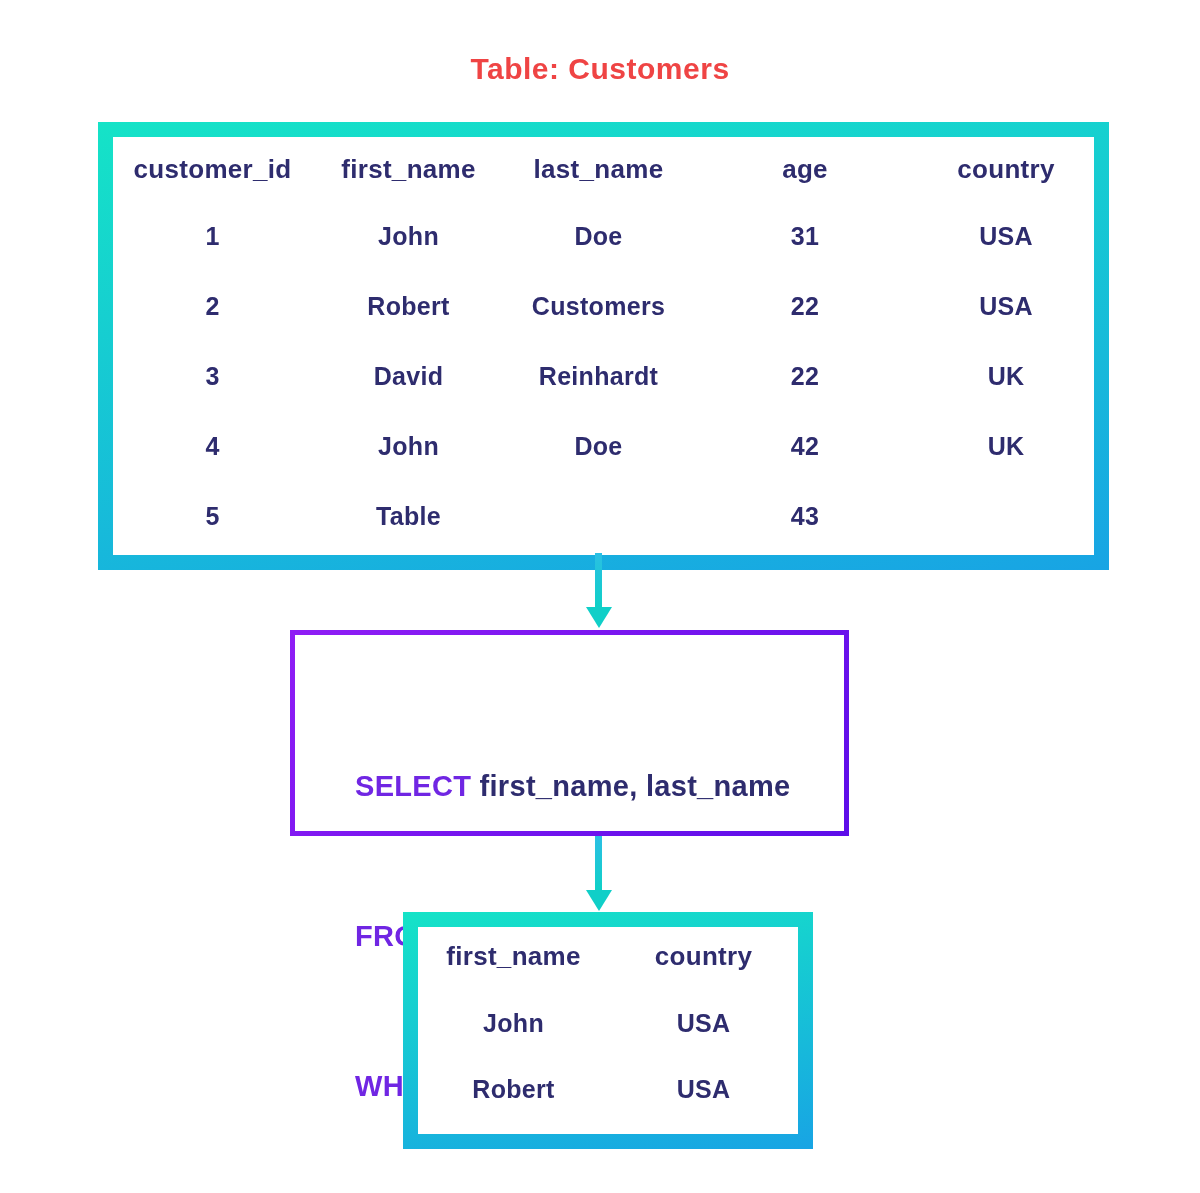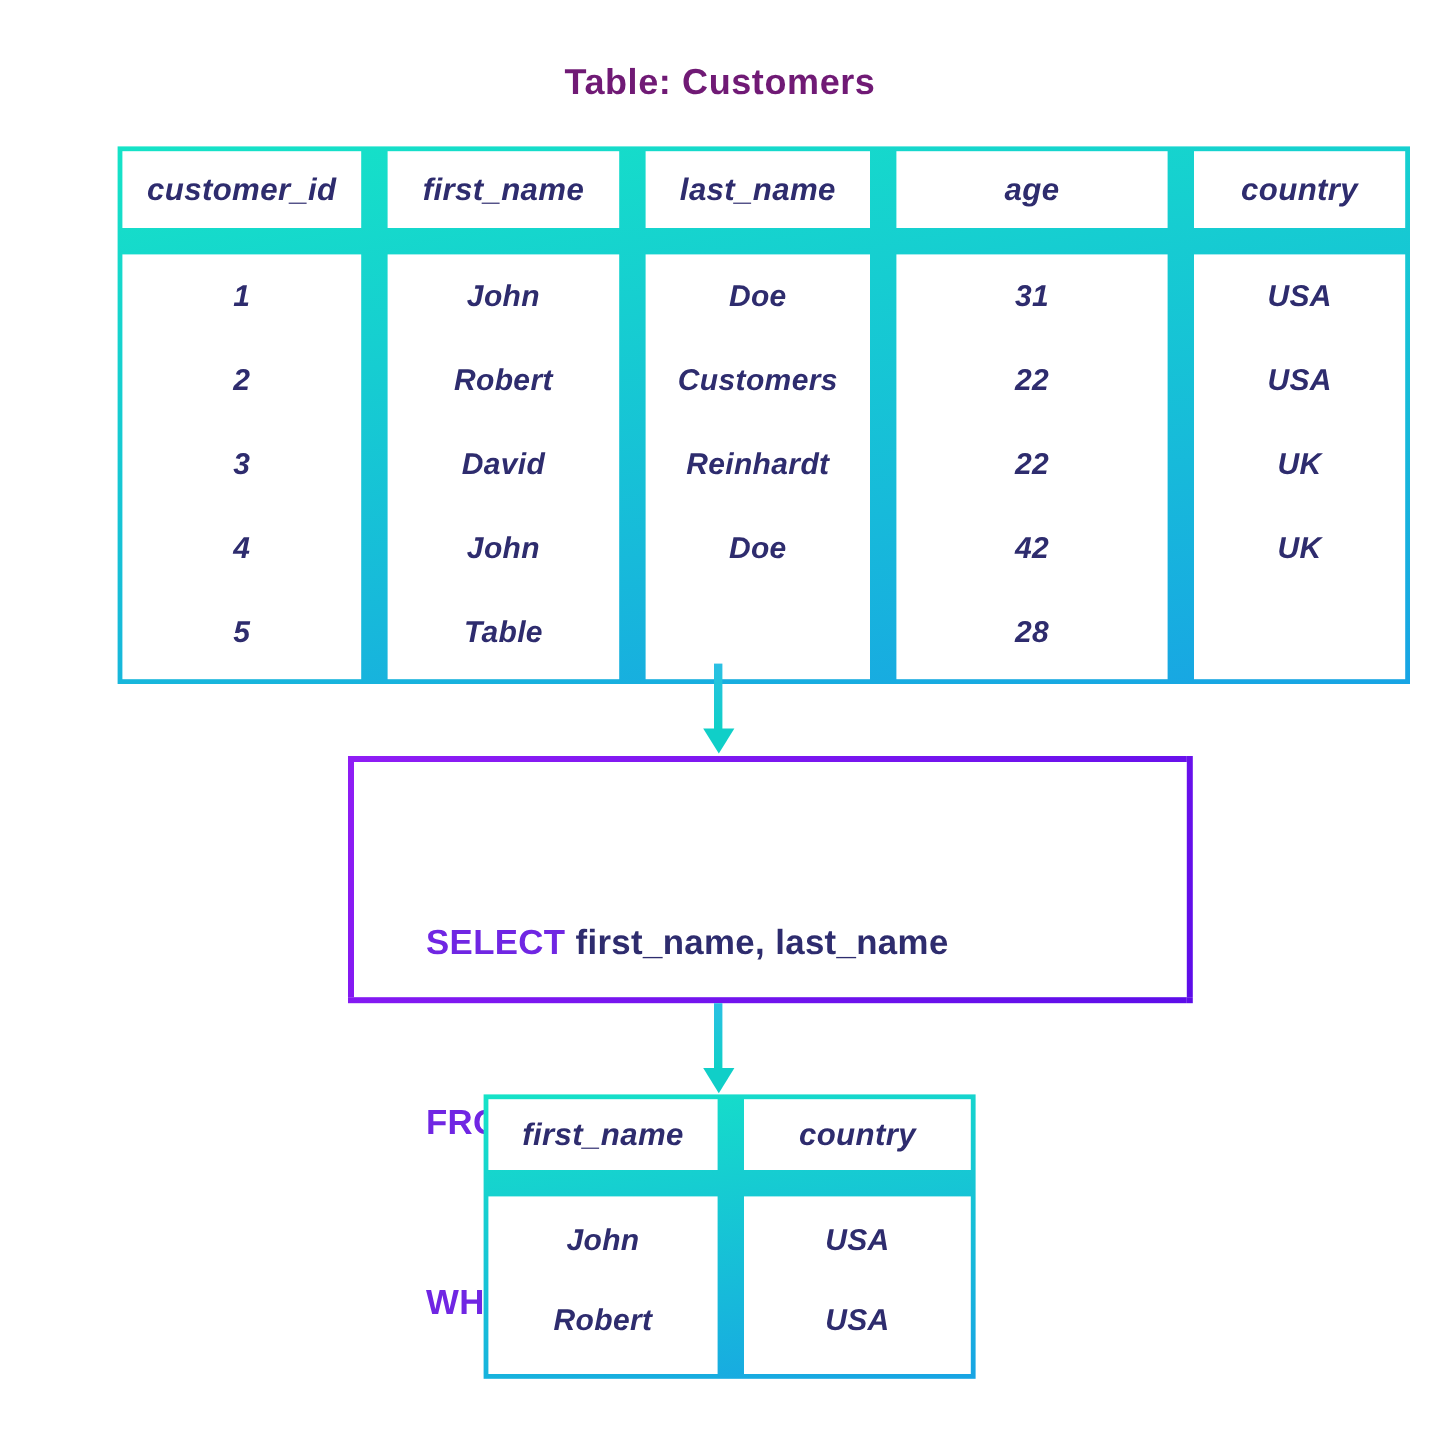--- a/index.html
+++ b/index.html
@@ -2,27 +2,26 @@
 <html><head>
 <meta charset="utf-8">
 <style>
   html,body{margin:0;padding:0;background:#ffffff;}
   .canvas{
     position:relative;width:1200px;height:1193px;background:#ffffff;
     font-family:"Liberation Sans",sans-serif;overflow:hidden;
   }
   .title{
     position:absolute;top:52px;left:0;width:100%;text-align:center;
-    font-size:30px;font-weight:700;color:#701a75;letter-spacing:.5px;
+    font-size:30px;font-weight:700;color:#ef4444;letter-spacing:.5px;
   }
   
   .grid-table{
-    position:absolute;display:grid;gap:22px;padding:4px;
+    position:absolute;display:grid;gap:0;padding:15px;
     background:linear-gradient(170deg,#15e3c7,#18a4e4);
-    font-style:italic;
   }
   .main-table{
     left:98px;top:122px;
     grid-template-columns:199px 193px 187px 226px 176px;
     grid-template-rows:64px 354px;
   }
   .result-table{
     left:403px;top:912px;
     grid-template-columns:191px 189px;
     grid-template-rows:59px 148px;
@@ -45,21 +44,21 @@
   .stem1{left:595px;top:553px;height:56px;}
   .stem2{left:595px;top:836px;height:56px;}
   .head{
     position:absolute;width:0;height:0;
     border-left:13px solid transparent;border-right:13px solid transparent;
     border-top:21px solid #10cfc8;
   }
   .head1{left:586px;top:607px;}
   .head2{left:586px;top:890px;}
   .sql-box{
-    position:absolute;left:290px;top:630px;width:704px;height:206px;
+    position:absolute;left:290px;top:630px;width:559px;height:206px;
     box-sizing:border-box;border:5px solid;
     border-image:linear-gradient(135deg,#8f1df5,#5d0de9) 1;
     background:#fff;
   }
   .sql-text{
     padding:26px 0 0 60px;font-size:29px;font-weight:700;
     line-height:50px;white-space:pre-wrap;letter-spacing:.3px;
   }
   .kw{color:#7026e3;}
   .pl{color:#2e2c6e;}
@@ -96,21 +95,21 @@
       <div class="val">Doe</div>
       <div class="val">Customers</div>
       <div class="val">Reinhardt</div>
       <div class="val">Doe</div>
     </div>
     <div class="col-body">
       <div class="val">31</div>
       <div class="val">22</div>
       <div class="val">22</div>
       <div class="val">42</div>
-      <div class="val">28</div>
+      <div class="val">43</div>
     </div>
     <div class="col-body">
       <div class="val">USA</div>
       <div class="val">USA</div>
       <div class="val">UK</div>
       <div class="val">UK</div>
     </div>
   </div>
 
   <div class="stem stem1"></div>

